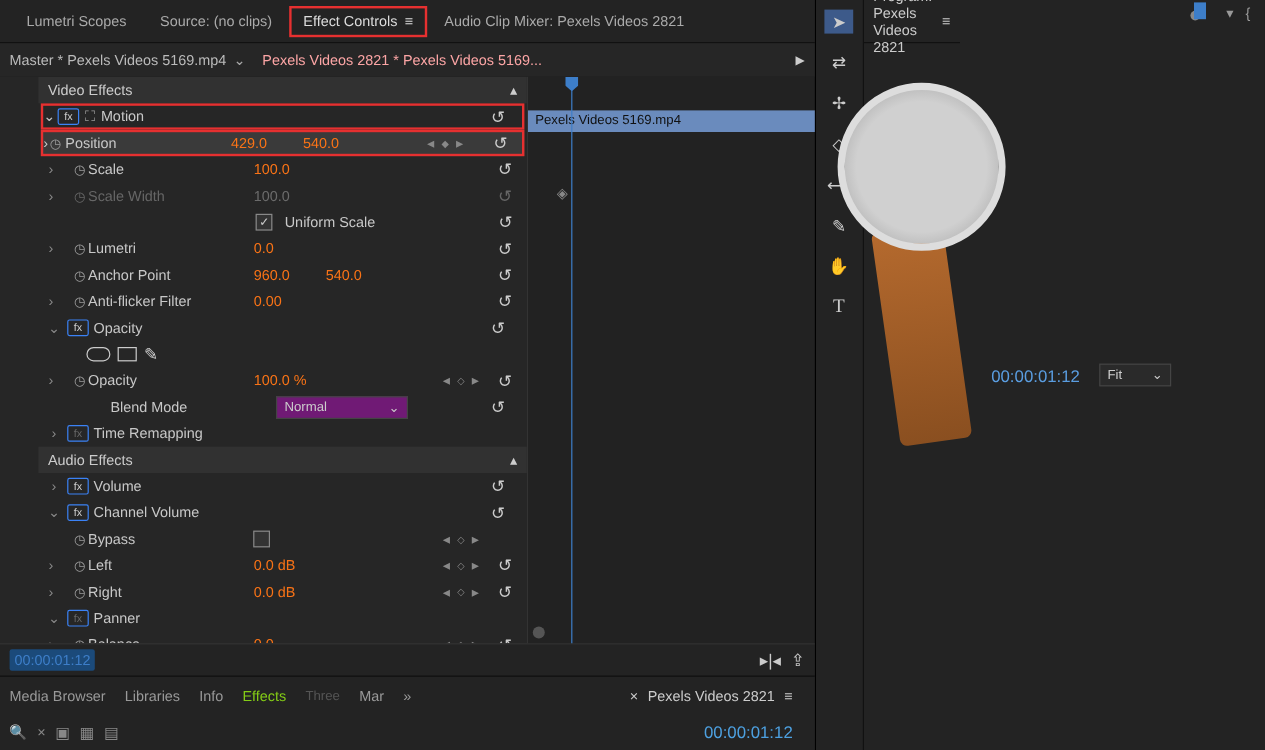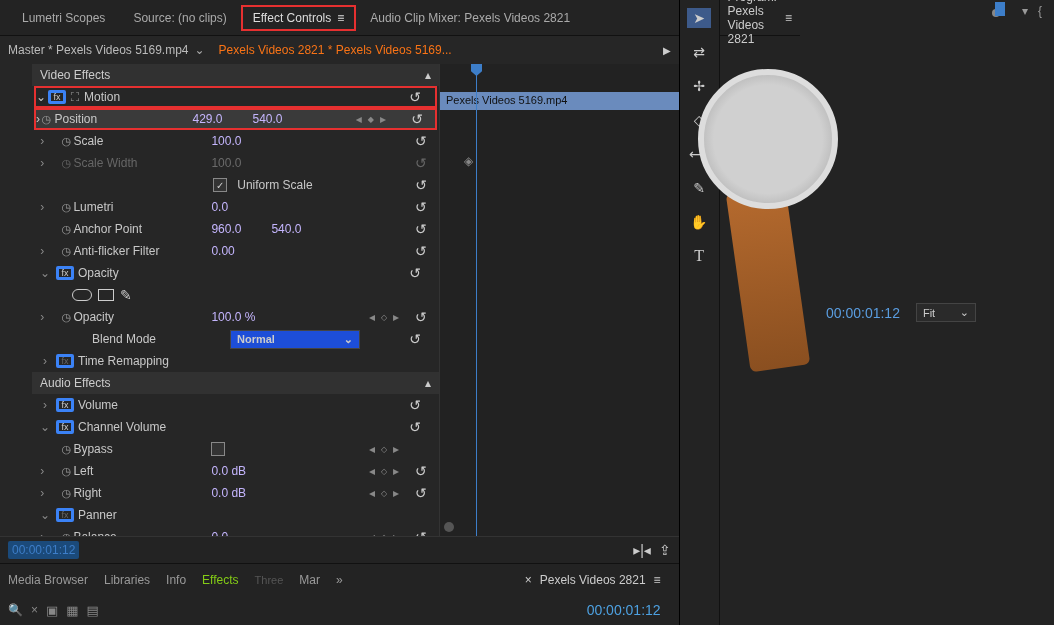--- a/index.html
+++ b/index.html
@@ -5,50 +5,50 @@
   * { box-sizing: border-box; margin: 0; padding: 0; font-family: Arial, sans-serif; }
   body { background: #1b1b1b; color: #c8c8c8; font-size: 12px; width: 1054px; height: 625px; overflow: hidden; position: relative; }
   .container { display: flex; height: 100%; }
   .left-panel { width: 748px; display: flex; flex-direction: column; border-right: 1px solid #000; }
   .tab-bar { height: 36px; display: flex; align-items: center; padding: 0 8px; background: #232323; border-bottom: 1px solid #111; }
   .tab { padding: 6px 14px; color: #aaa; cursor: pointer; display: flex; align-items: center; gap: 6px; }
   .tab.highlight { border: 2px solid #e63030; color: #ddd; padding: 4px 10px; }
   .burger { font-size: 12px; }
   .breadcrumb { display: flex; align-items: center; padding: 6px 8px; background: #262626; height: 28px; }
   .breadcrumb .master { color: #bbb; }
-  .breadcrumb .link { color: #f97316; margin-left: 8px; }
+  .breadcrumb .link { color: #fca5a5; margin-left: 8px; }
   .chevron-small { margin: 0 6px; color: #aaa; }
   .play-chevron { margin-left: auto; color: #ccc; font-size: 10px; }
   .section-header { background: #313131; padding: 4px 8px; display: flex; align-items: center; font-size: 12px; color: #ccc; }
   .section-header .collapse-tri { margin-left: auto; }
   .effect-row { display: flex; align-items: center; height: 22px; padding: 0 4px; }
   .effect-row .tw { width: 18px; text-align: center; color: #888; }
-  .fx-badge { width: 18px; height: 14px; border: 3px solid #3b82f6; border-radius: 2px; font-size: 9px; display: inline-flex; align-items: center; justify-content: center; margin: 0 2px; color: #ccc; }
+  .fx-badge { width: 18px; height: 14px; border: 1px solid #3b82f6; border-radius: 2px; font-size: 9px; display: inline-flex; align-items: center; justify-content: center; margin: 0 2px; color: #ccc; }
   .motion-box { border: 2px solid #e63030; display: flex; align-items: center; height: 22px; margin: 0 2px; }
   .row-label { flex: 0 0 140px; padding-left: 2px; }
-  .val { color: #c4b5fd; width: 50px; display: inline-block; }
+  .val { color: #f97316; width: 50px; display: inline-block; }
   .val.dim { color: #6b6b6b; }
   .val-area { flex: 0 0 150px; display: flex; gap: 10px; }
   .key-nav { display: flex; align-items: center; gap: 6px; color: #888; width: 64px; justify-content: center; }
   .key-nav .diamond { font-size: 8px; }
   .reset { color: #ccc; font-size: 14px; }
   .param-area { flex: 1; display: flex; overflow: hidden; }
   .param-left { width: 440px; overflow-y: auto; border-right: 1px solid #333; background: #262626; padding-left: 32px; }
   .param-right { flex: 1; background: #222; position: relative; }
   .timeline-ruler { height: 30px; background: #222; display: flex; align-items: center; position: relative; font-size: 10px; color: #888; padding-left: 4px;}
   .ruler-tick { position: absolute; top: 6px; }
   .clip-bar { position: absolute; top: 28px; left: 0; width: 285px; height: 18px; background: #6a8bbd; color: #111; font-size: 11px; padding: 2px 6px; }
   .playhead { position: absolute; left: 36px; top: 0; width: 1px; height: 500px; background: #3d7ec9; }
   .playhead-head { position: absolute; left: 31px; top: 0; width: 11px; height: 12px; background: #3d7ec9; clip-path: polygon(0 0, 100% 0, 100% 60%, 50% 100%, 0 60%); }
   .prop-icon { width: 14px; display: inline-block; text-align: center; color: #999; }
   .checkbox { width: 14px; height: 14px; border: 1px solid #888; display: inline-flex; align-items: center; justify-content: center; background: #333; font-size: 10px; color: #ccc;}
   .shape-ellipse { width: 20px; height: 12px; border: 1px solid #ccc; border-radius: 6px; margin-right: 6px; }
   .shape-rect { width: 16px; height: 12px; border: 1px solid #ccc; margin-right: 6px; }
   .shape-pen { font-size: 14px; color: #ccc; }
-  .select { background: #1d4ed8; border: 1px solid #444; color: #ccc; font-size: 11px; padding: 2px 6px; width: 130px; display: flex; justify-content: space-between; align-items: center; font-weight: bold;}
+  .select { background: #701a75; border: 1px solid #444; color: #ccc; font-size: 11px; padding: 2px 6px; width: 110px; display: flex; justify-content: space-between; align-items: center;}
   .timecode-bar { background: #232323; padding: 4px 8px; color: #3d7ec9; font-size: 12px; display: flex; align-items: center; border-top: 1px solid #333;}
   .timecode-bar .ic { margin-left: auto; color: #ccc; display: flex; gap: 8px; font-size: 14px; }
   .bottom-tabs { height: 32px; background: #232323; display: flex; align-items: center; padding: 0 8px; gap: 16px; color: #999; border-top: 1px solid #111;}
   .bottom-tabs .on { color: #84cc16; }
   .bottom-tabs .sub { color: #555; font-size: 11px; }
   .search-bar { height: 30px; background: #232323; display: flex; align-items: center; padding: 0 8px; gap: 8px; }
   .search-bar input { background: #1a1a1a; border: 1px solid #333; color: #ccc; padding: 3px 6px; width: 170px; font-size: 12px;}
   .mag { color: #aaa; }
   .tool-icons { color: #888; display: flex; gap: 8px; font-size: 13px;}
   .right-panel { flex: 1; display: flex; background: #232323; }

